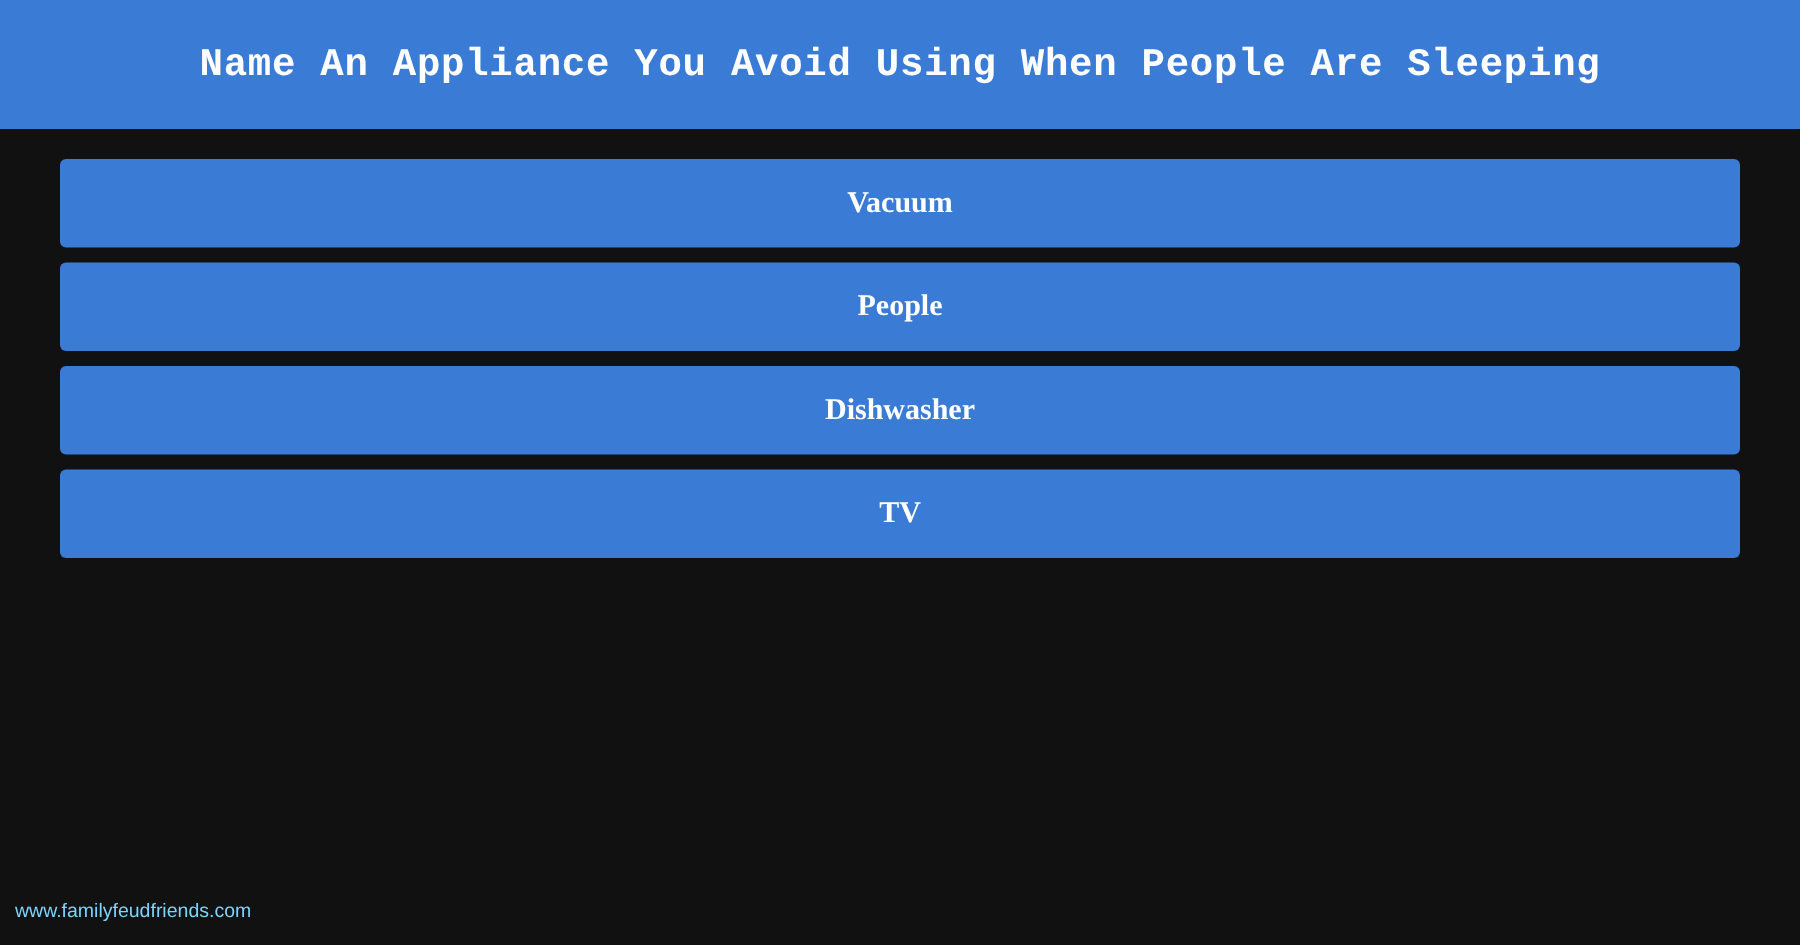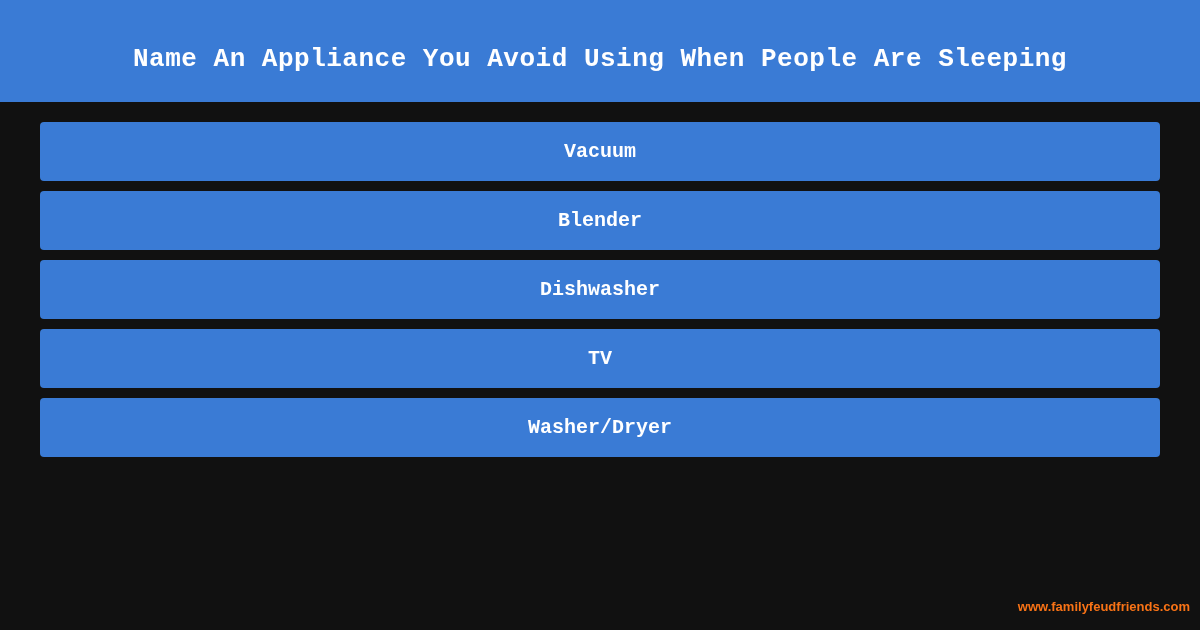--- a/index.html
+++ b/index.html
@@ -22,76 +22,73 @@
       padding: 28px 40px;
       text-align: center;
     }
 
     .header-title {
       color: #ffffff;
       font-size: 26px;
       font-weight: bold;
       font-family: 'Courier New', Courier, monospace;
       letter-spacing: 0.5px;
-      margin-top: 16px;
     }
 
     .divider {
       width: 100%;
       height: 6px;
       background-color: #111111;
     }
 
     .answers-container {
       background-color: #111111;
       padding: 14px 40px;
       display: flex;
       flex-direction: column;
       gap: 10px;
     }
 
     .answer-button {
       background-color: #3a7bd5;
       color: #ffffff;
-      font-family: Liberation Mono, monospace;
+      font-family: Liberation Serif, serif;
       font-size: 20px;
       font-weight: bold;
       text-align: center;
       padding: 18px 20px;
       border-radius: 4px;
       cursor: pointer;
       border: none;
       width: 100%;
       display: block;
     }
 
     .footer {
-      text-align: right;
-      color: #f97316;
+      text-align: left;
+      color: #7dd3fc;
       font-size: 13px;
       font-family: Arial, sans-serif;
       padding: 10px;
       position: absolute;
       bottom: 6px;
       width: 100%;
-      font-weight: bold;
     }
   </style>
 </head>
 <body>
 
 <div class="header">
   <h1 class="header-title">Name An Appliance You Avoid Using When People Are Sleeping</h1>
 </div>
 
 <div class="divider"></div>
 
 <div class="answers-container">
 <button class="answer-button">Vacuum</button>
-    <button class="answer-button">Blender</button>
+    <button class="answer-button">People</button>
     <button class="answer-button">Dishwasher</button>
     <button class="answer-button">TV</button>
-    <button class="answer-button">Washer/Dryer</button>
   </div>
 
 <div class="footer">
   <span>www.familyfeudfriends.com</span>
 </div>
 
 </body></html>

